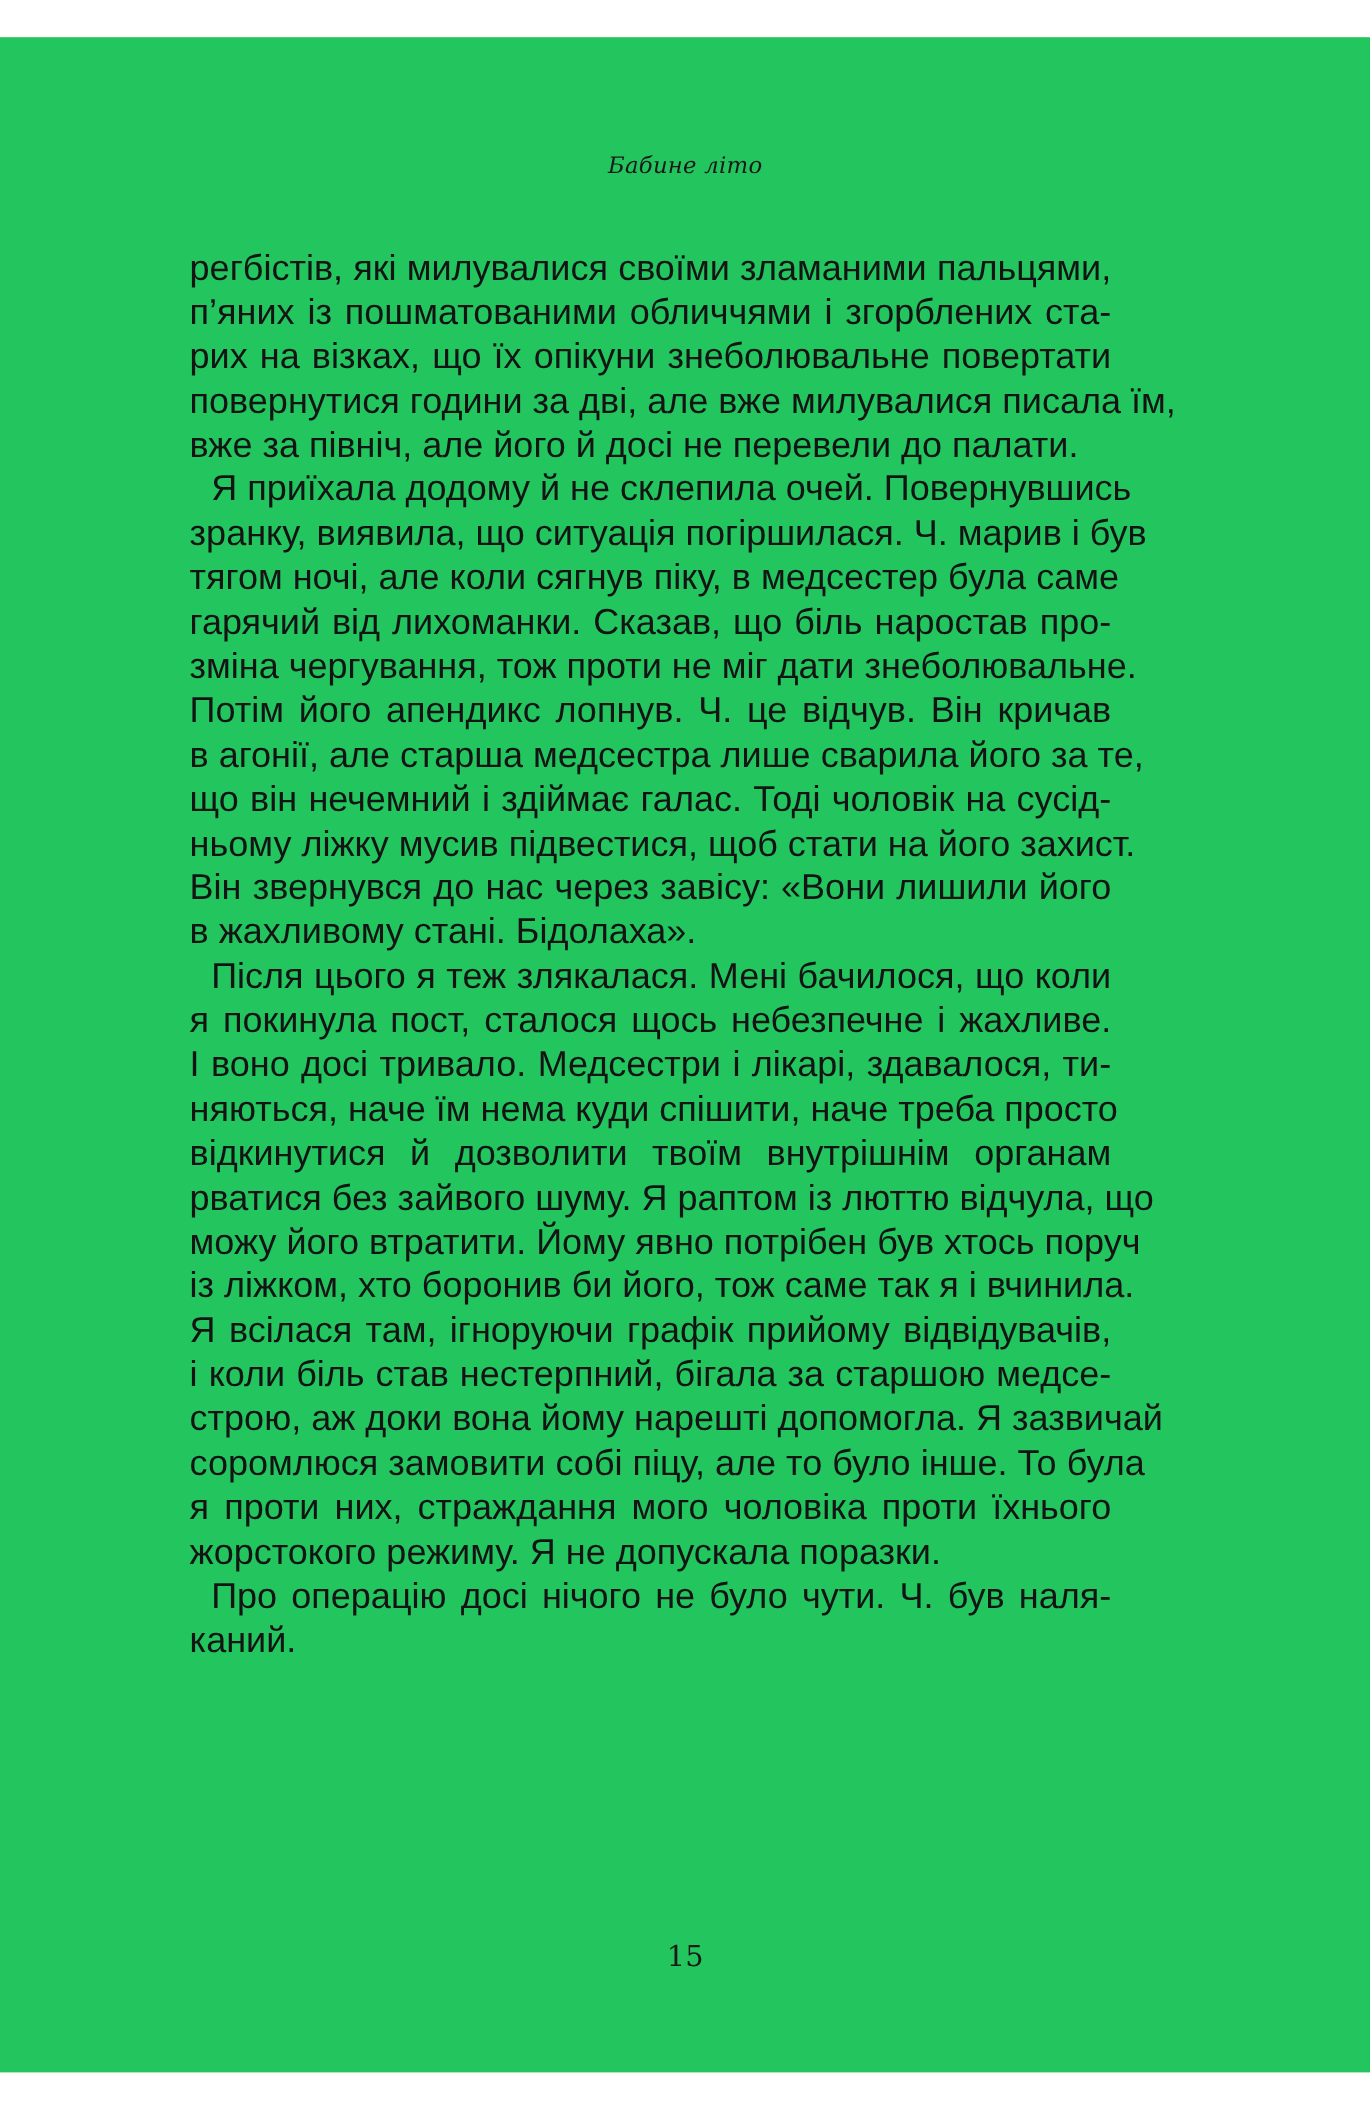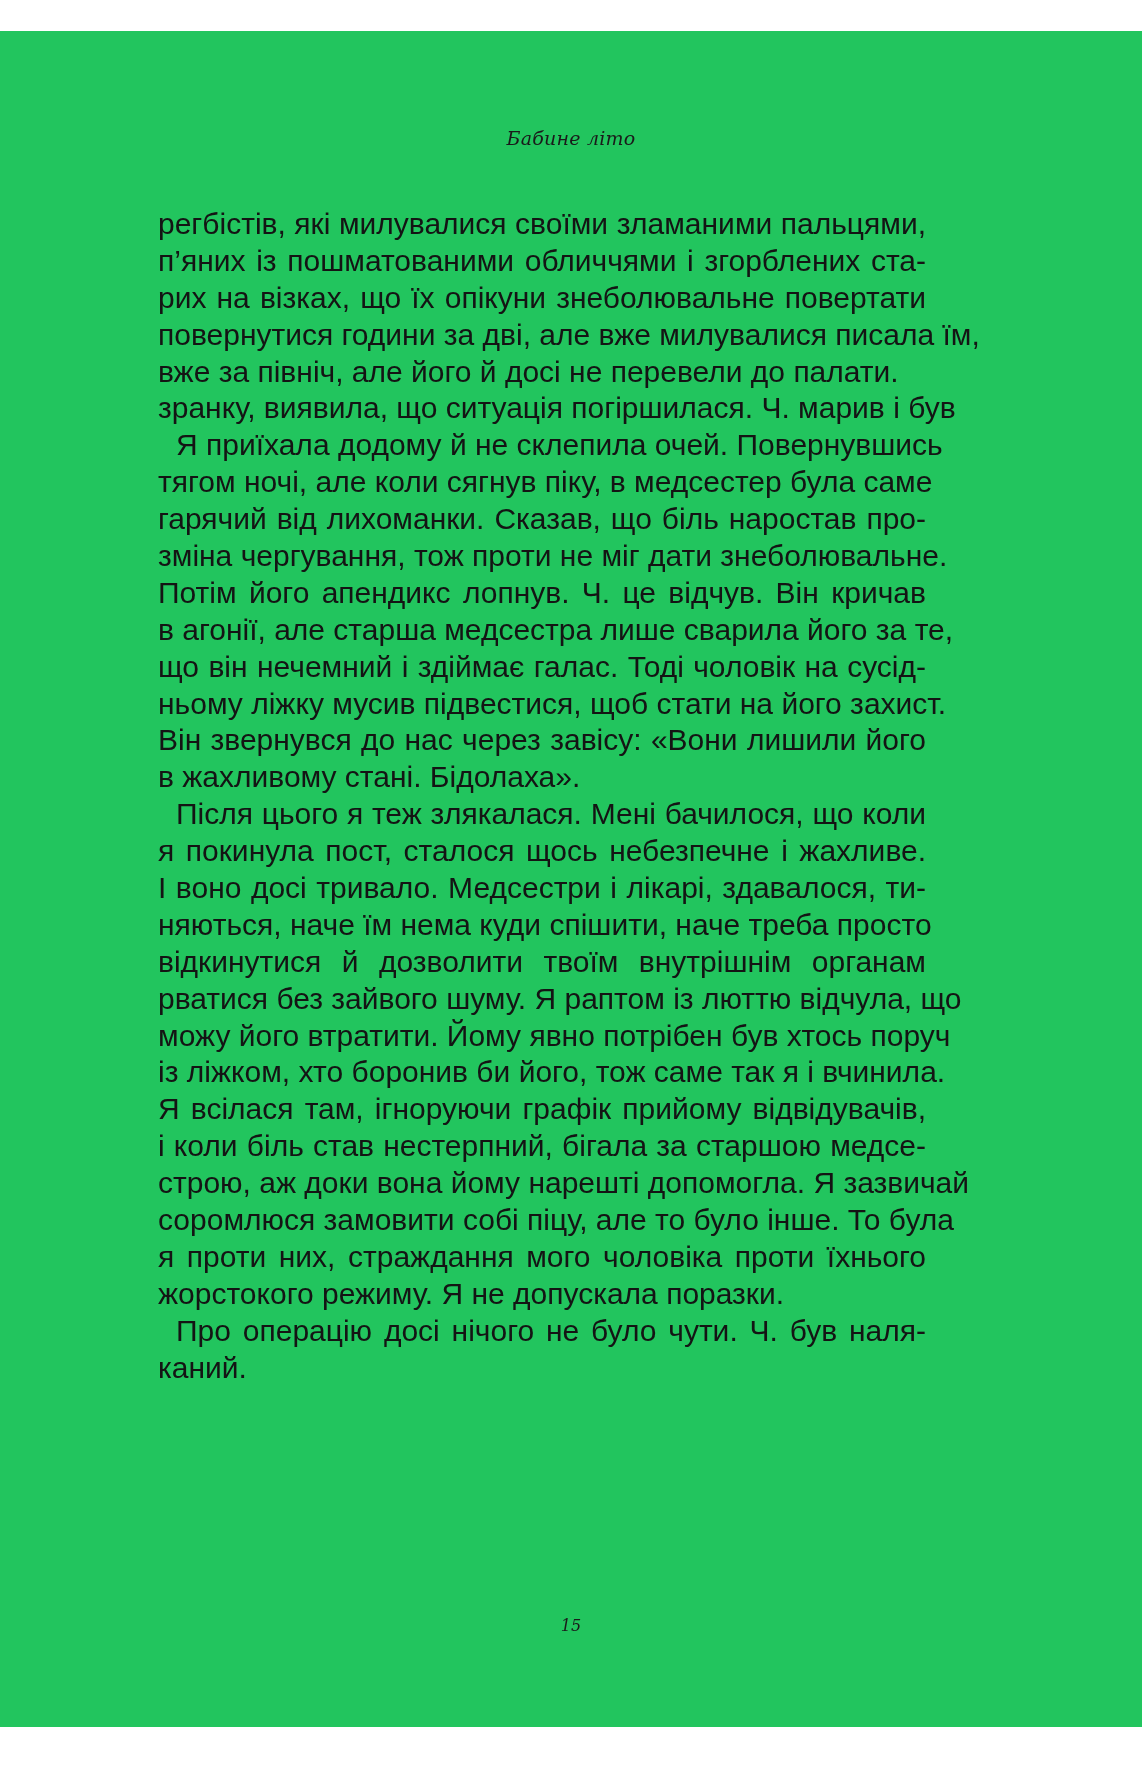--- a/index.html
+++ b/index.html
@@ -13,42 +13,42 @@
     .body-text {
       position: absolute; top: 175px; left: 158px; width: 768px;
       font-family: Liberation Sans, sans-serif;
       font-size: 30px; line-height: 36.9px; color: #141414;
     }
     .line { display: block; white-space: nowrap; text-align: justify; text-align-last: justify; height: 36.9px; }
     .line.last { text-align-last: left; }
     .line.indent { padding-left: 18px; }
     .page-number {
       position: absolute; top: 1585px; left: 0; width: 1142px; text-align: center;
-      font-family: "DejaVu Serif", "Liberation Serif", serif; font-size: 16px; color: #1a1a1a; font-style: italic;
+      font-family: "DejaVu Serif", "Liberation Serif", serif; font-size: 24px; color: #1a1a1a;
     }
   </style>
 </head>
 <body>
 
 <div class="page">
   <div class="running-head">Бабине літо</div>
 
   <div class="body-text">
 
     <div>
       <span class="line">регбістів, які милувалися своїми зламаними пальцями,</span>
       <span class="line">п’яних із пошматованими обличчями і згорблених ста-</span>
       <span class="line">рих на візках, що їх опікуни знеболювальне повертати</span>
       <span class="line">повернутися години за дві, але вже милувалися писала їм,</span>
       <span class="line last">вже за північ, але його й досі не перевели до палати.</span>
     </div>
 
     <div>
+      <span class="line indent">Я приїхала додому й не склепила очей. Повернувшись</span>
       <span class="line">зранку, виявила, що ситуація погіршилася. Ч. марив і був</span>
-      <span class="line indent">Я приїхала додому й не склепила очей. Повернувшись</span>
       <span class="line">тягом ночі, але коли сягнув піку, в медсестер була саме</span>
       <span class="line">гарячий від лихоманки. Сказав, що біль наростав про-</span>
       <span class="line">зміна чергування, тож проти не міг дати знеболювальне.</span>
       <span class="line">Потім його апендикс лопнув. Ч. це відчув. Він кричав</span>
       <span class="line">в агонії, але старша медсестра лише сварила його за те,</span>
       <span class="line">що він нечемний і здіймає галас. Тоді чоловік на сусід-</span>
       <span class="line">ньому ліжку мусив підвестися, щоб стати на його захист.</span>
       <span class="line">Він звернувся до нас через завісу: «Вони лишили його</span>
       <span class="line last">в жахливому стані. Бідолаха».</span>
     </div>

